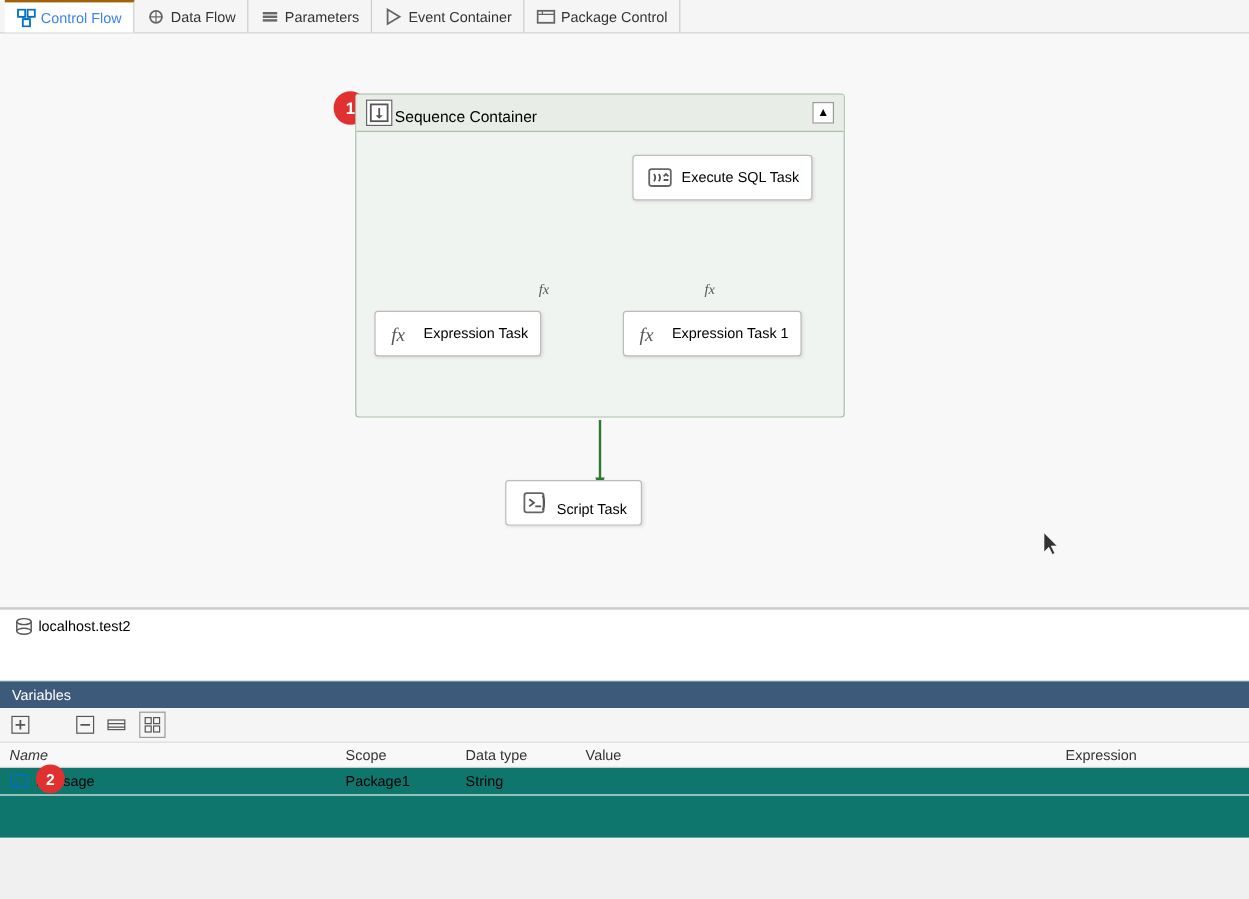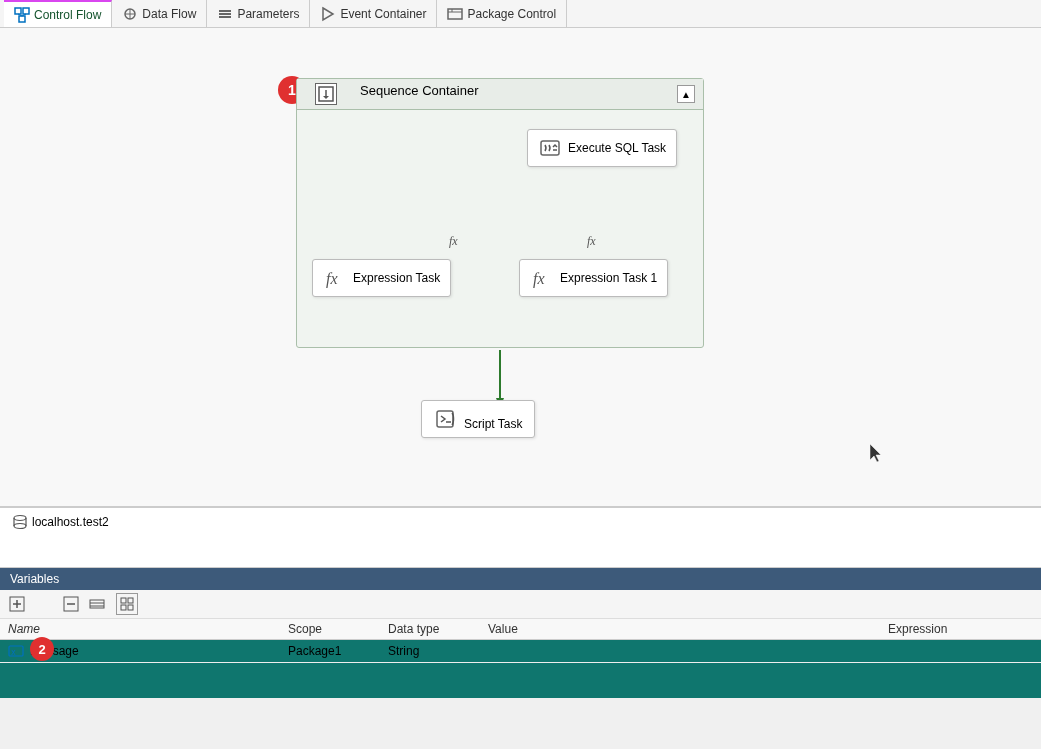--- a/index.html
+++ b/index.html
@@ -20,23 +20,23 @@
       gap: 4px;
       padding: 4px 10px;
       cursor: pointer;
       font-size: 12px;
       color: #333;
       height: 100%;
       border-right: 1px solid #ccc;
     }
     .tab-item.active {
       background: #fff;
-      border-top: 2px solid #d946ef;
+      border-top: 2px solid #a16207;
       border-bottom: none;
-      color: #14532d;
+      color: #3b82f6;
       font-weight: 500;
     }
     .tab-icon {
       width: 16px;
       height: 16px;
       display: inline-flex;
       align-items: center;
       justify-content: center;
     }
 
@@ -63,23 +63,22 @@
     .sequence-header {
       display: flex;
       align-items: center;
       justify-content: space-between;
       padding: 4px 8px;
       background: #e8ede8;
       border-bottom: 1px solid #aabfaa;
     }
     .sequence-title-area {
       display: flex;
-      align-items: flex-start;
-      gap: 23px;
-      margin-left: 10px;
+      align-items: flex-end;
+      gap: 2px;
     }
     .seq-icon {
       width: 22px;
       height: 22px;
       border: 1px solid #666;
       display: flex;
       align-items: center;
       justify-content: center;
       background: #fff;
       font-size: 10px;

